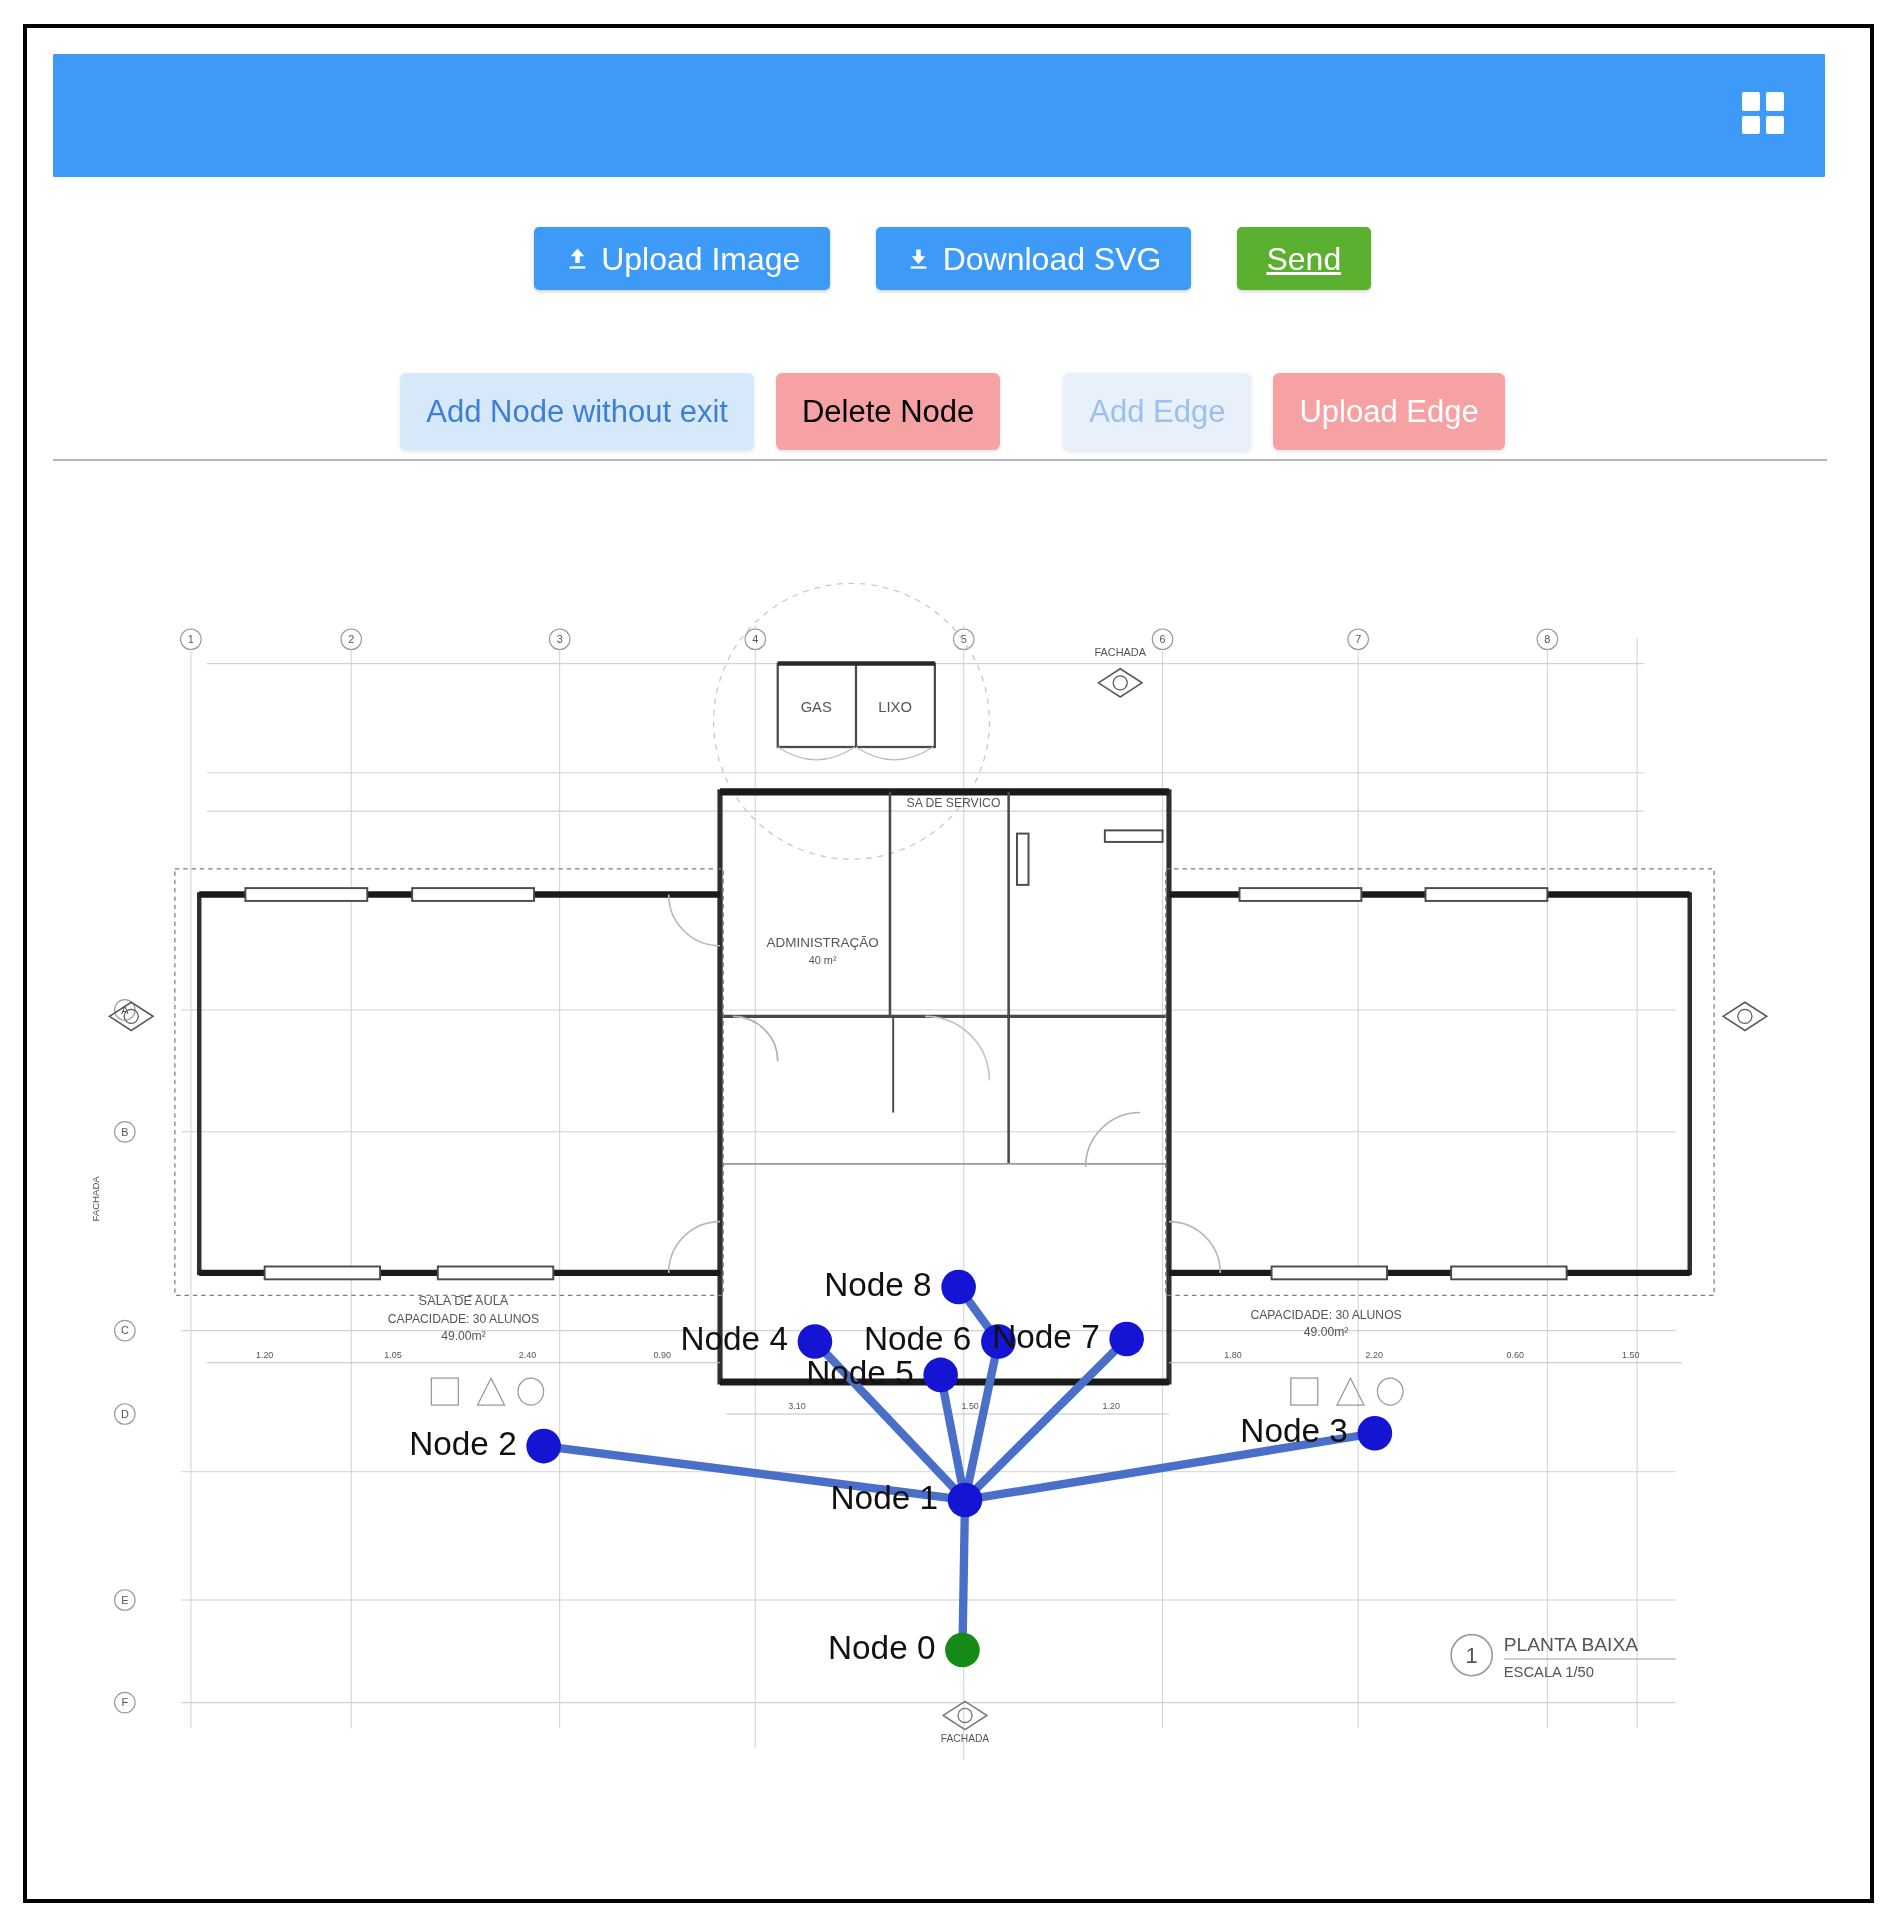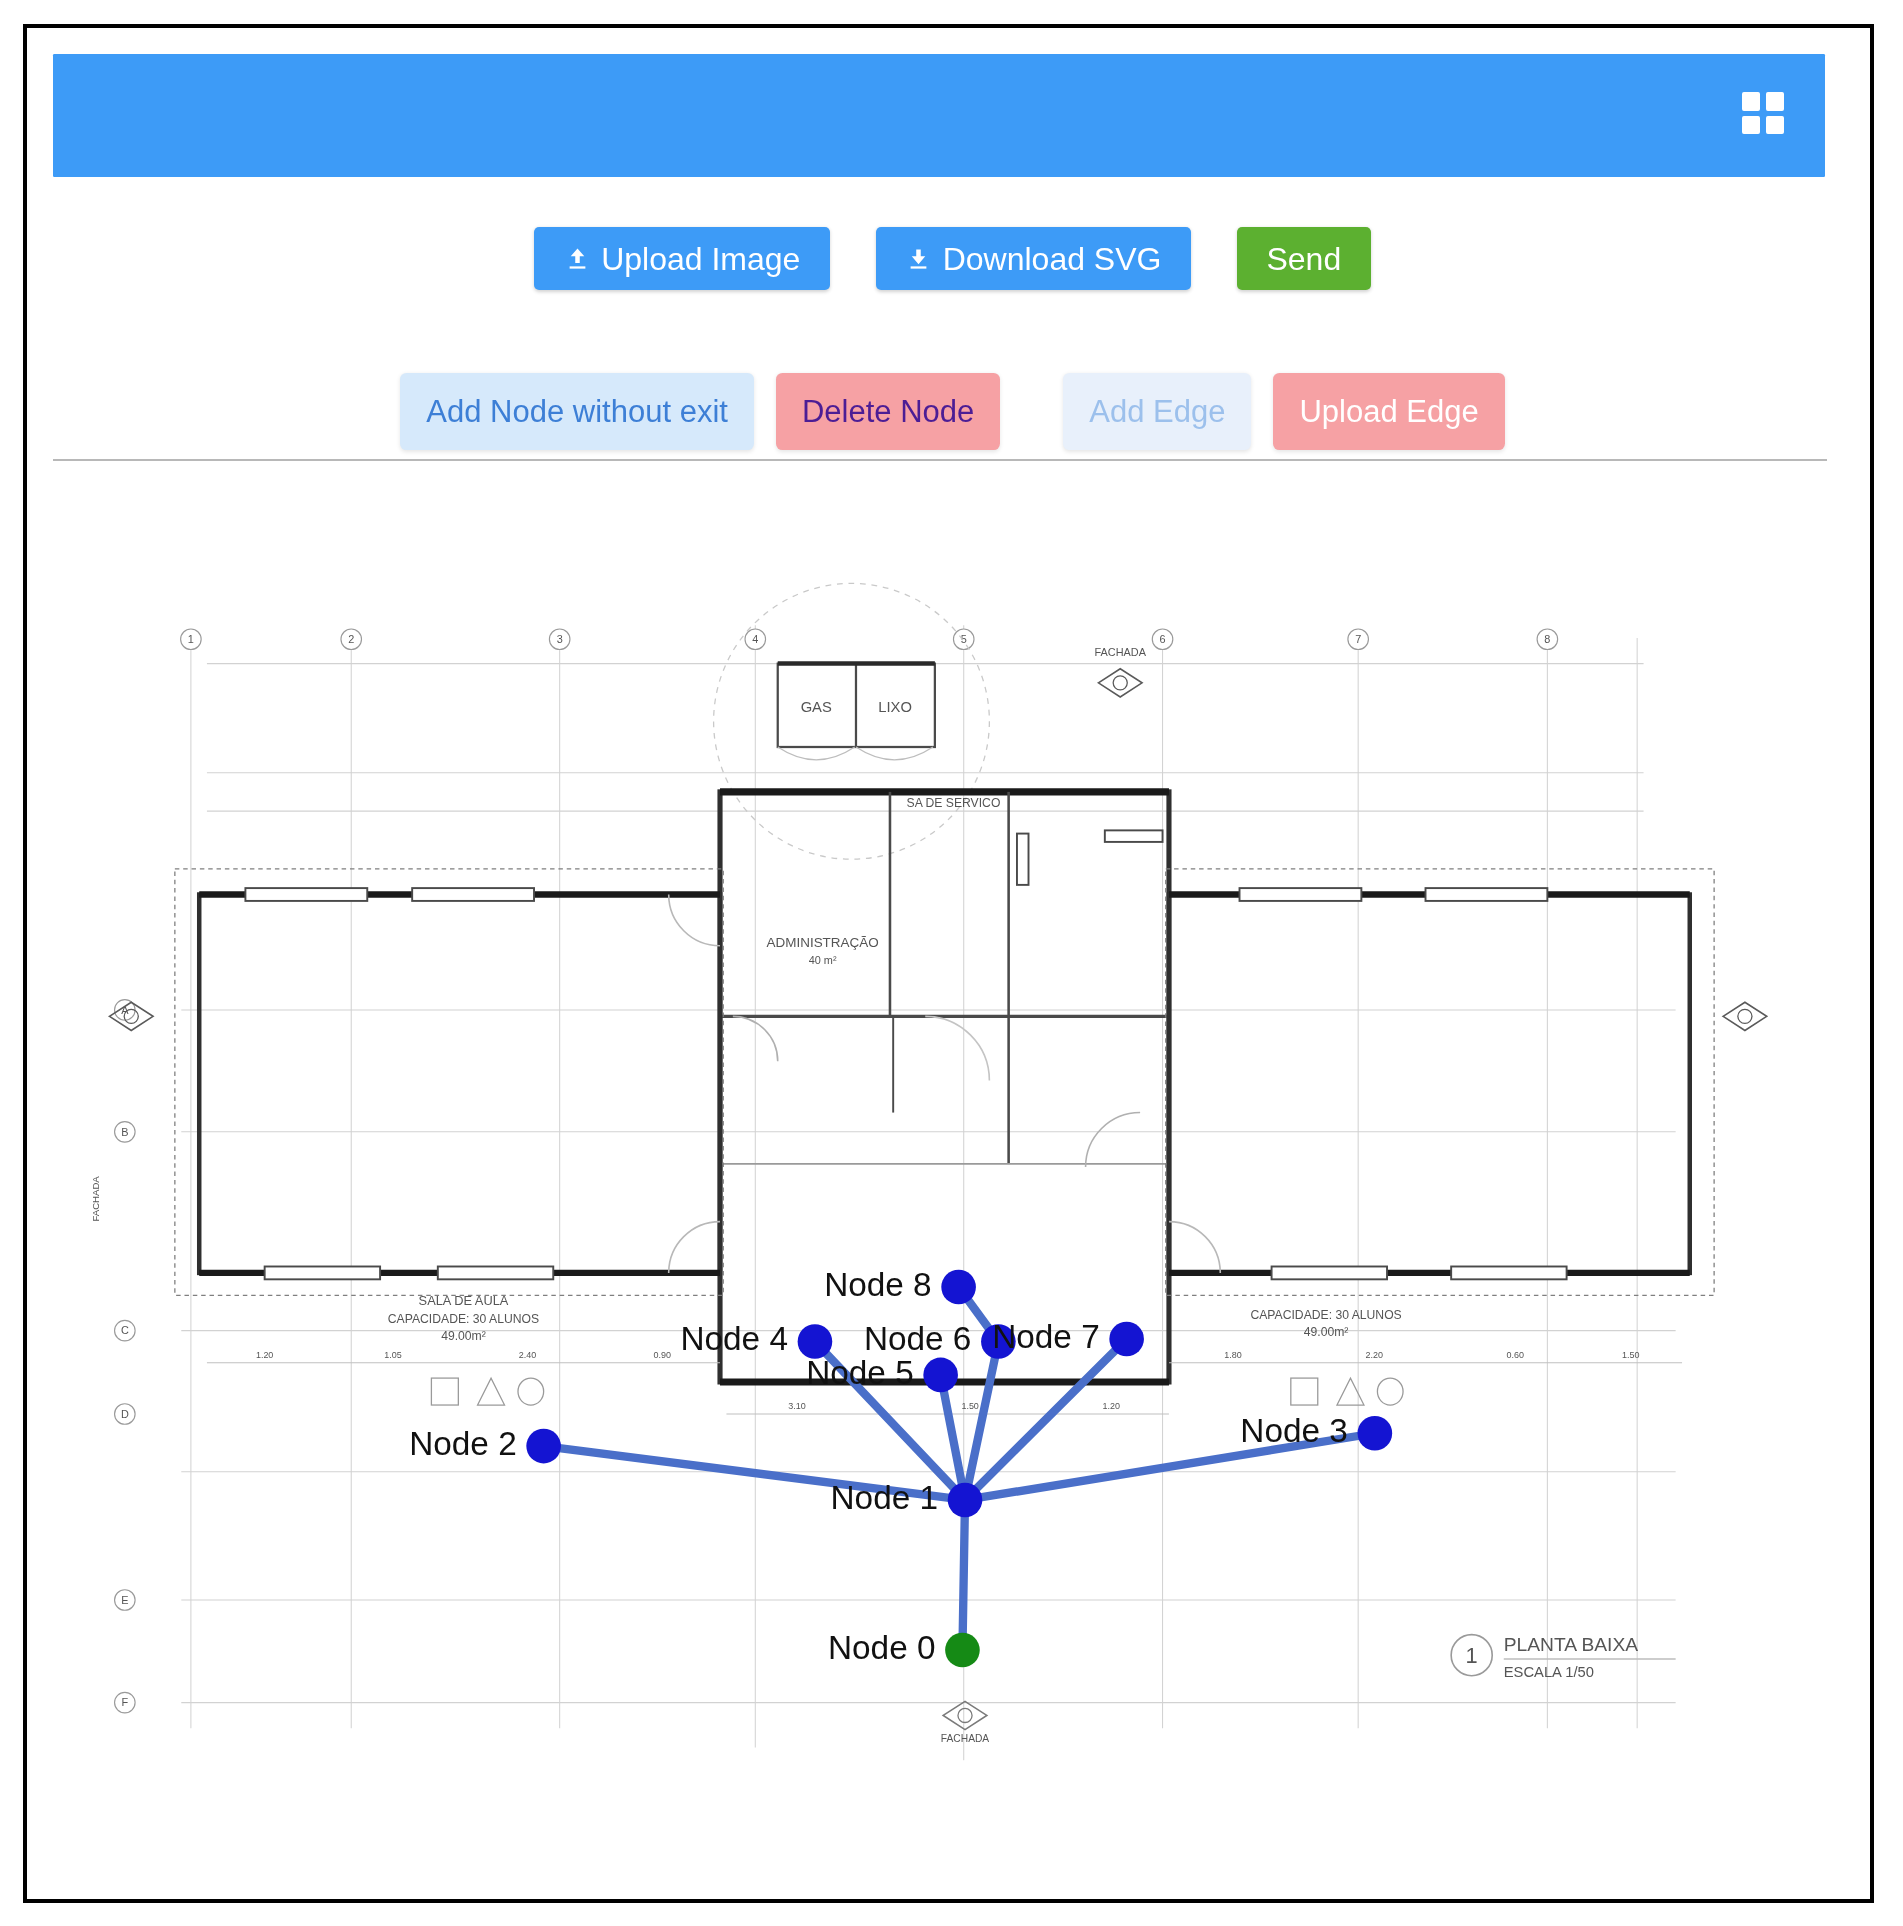--- a/index.html
+++ b/index.html
@@ -82,20 +82,21 @@
     font-size: 32px;
     padding: 15.4px 29.5px;
     box-shadow: 0 1.9px 3.8px rgba(0,0,0,0.18);
   }
   .btn-send {
     background: #5cb030;
     color: #ffffff;
     font-size: 32px;
     padding: 15.4px 29.5px;
     box-shadow: 0 1.9px 3.8px rgba(0,0,0,0.18);
+    text-decoration: underline;
   }
   .svg-ico { display:block; }
 
   
   #tool-row {
     position: absolute;
     left: 0;
     top: 345px;
     width: 1851px;
     display: flex;
@@ -104,21 +105,21 @@
     gap: 22px;
   }
   .btn-tool {
     font-size: 31px;
     padding: 23px 26px;
     border-radius: 6.4px;
     box-shadow: 0 1.9px 4.5px rgba(0,0,0,0.10);
   }
   .tool-blue   { background:#d6e9fb; color:#3d7fd6; }
   .tool-green  { background:#e1f0cf; color:#6aa338; }
-  .tool-red    { background:#f6a1a4; color:#4c1d95; }
+  .tool-red    { background:#f6a1a4; color:#000000; }
   .tool-faded  { background:#e8f0fb; color:#9cc0ec;margin-left:41px; }
   .tool-red2   { background:#f6a1a4; color:#ffffff; }
 
   
   #divider {
     position: absolute;
     left: 26px;
     top: 431px;
     width: 1774px;
     height: 1.9px;

